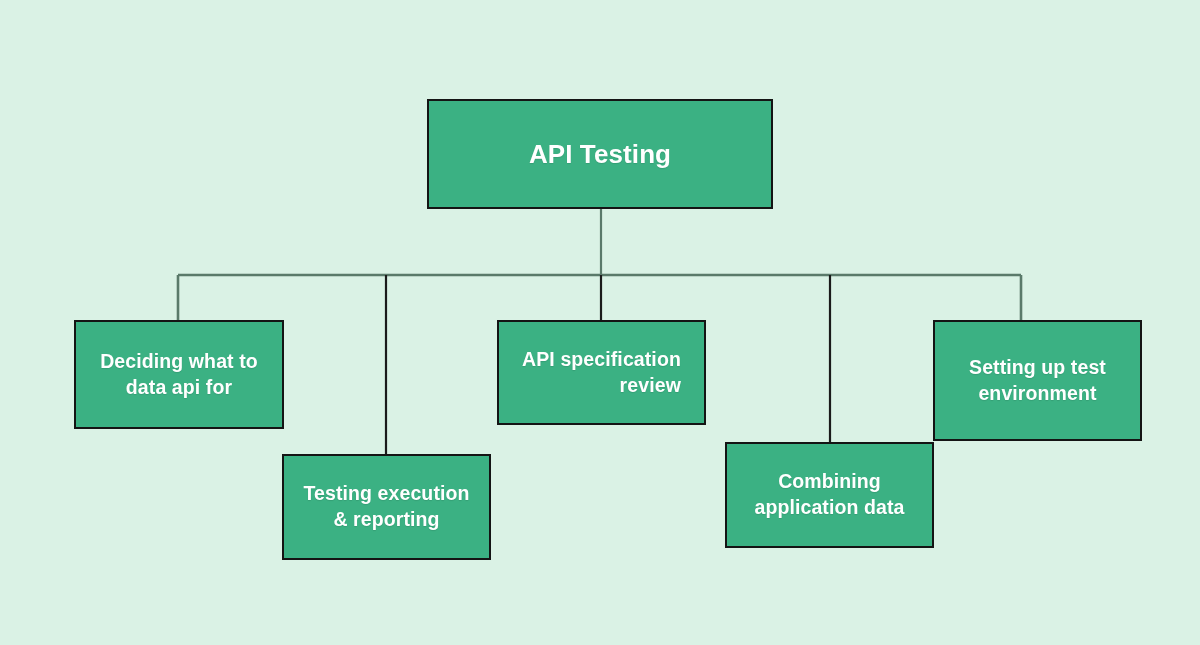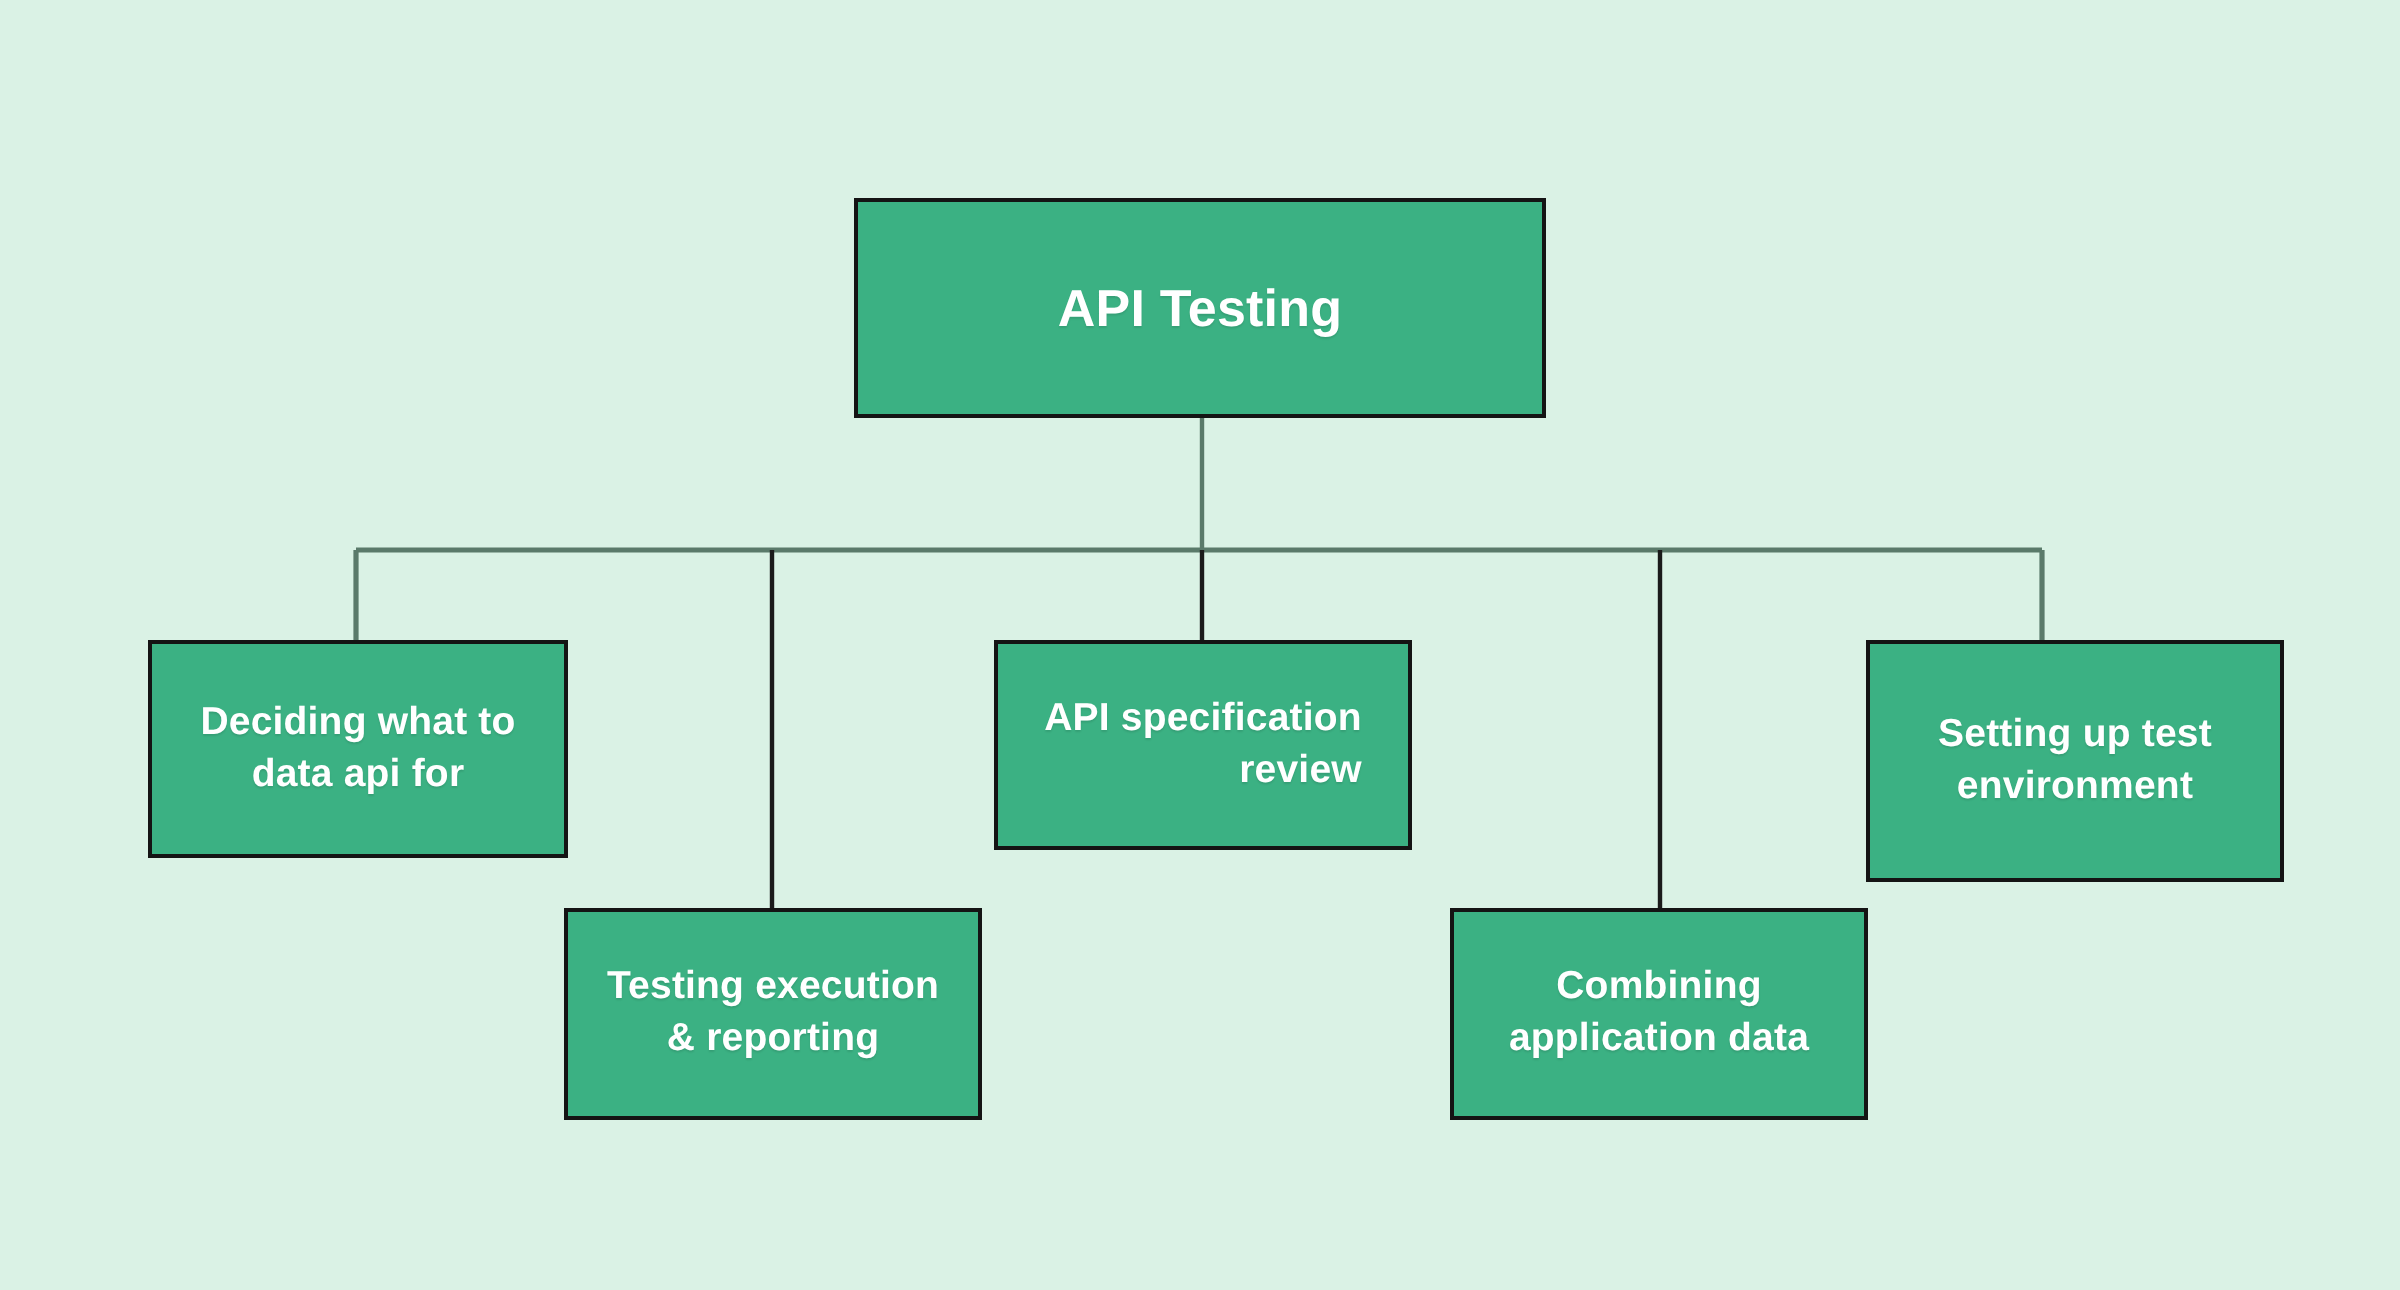--- a/index.html
+++ b/index.html
@@ -74,21 +74,21 @@
     margin-left: 16px;
   }
   .node-testing {
     left: 282px;
     top: 454px;
     width: 209px;
     height: 106px;
   }
   .node-combining {
     left: 725px;
-    top: 454px;
+    top: 442px;
     width: 209px;
     height: 106px;
   }
   .node-label {
     display: block;
     white-space: pre-line;
   }
 </style>
 </head>
 <body>

